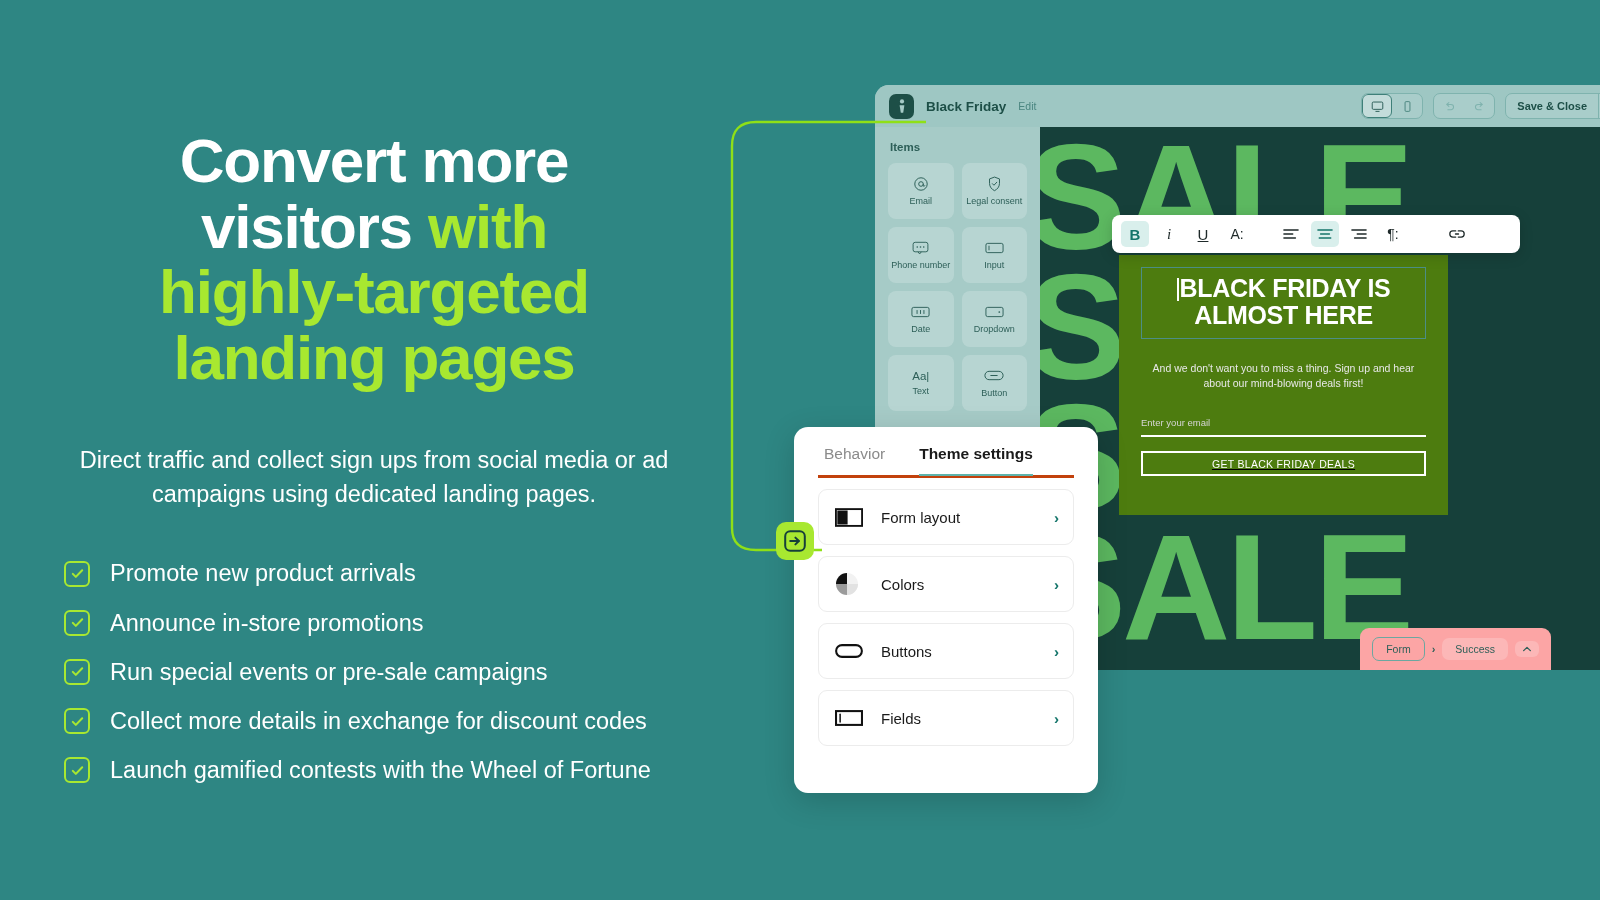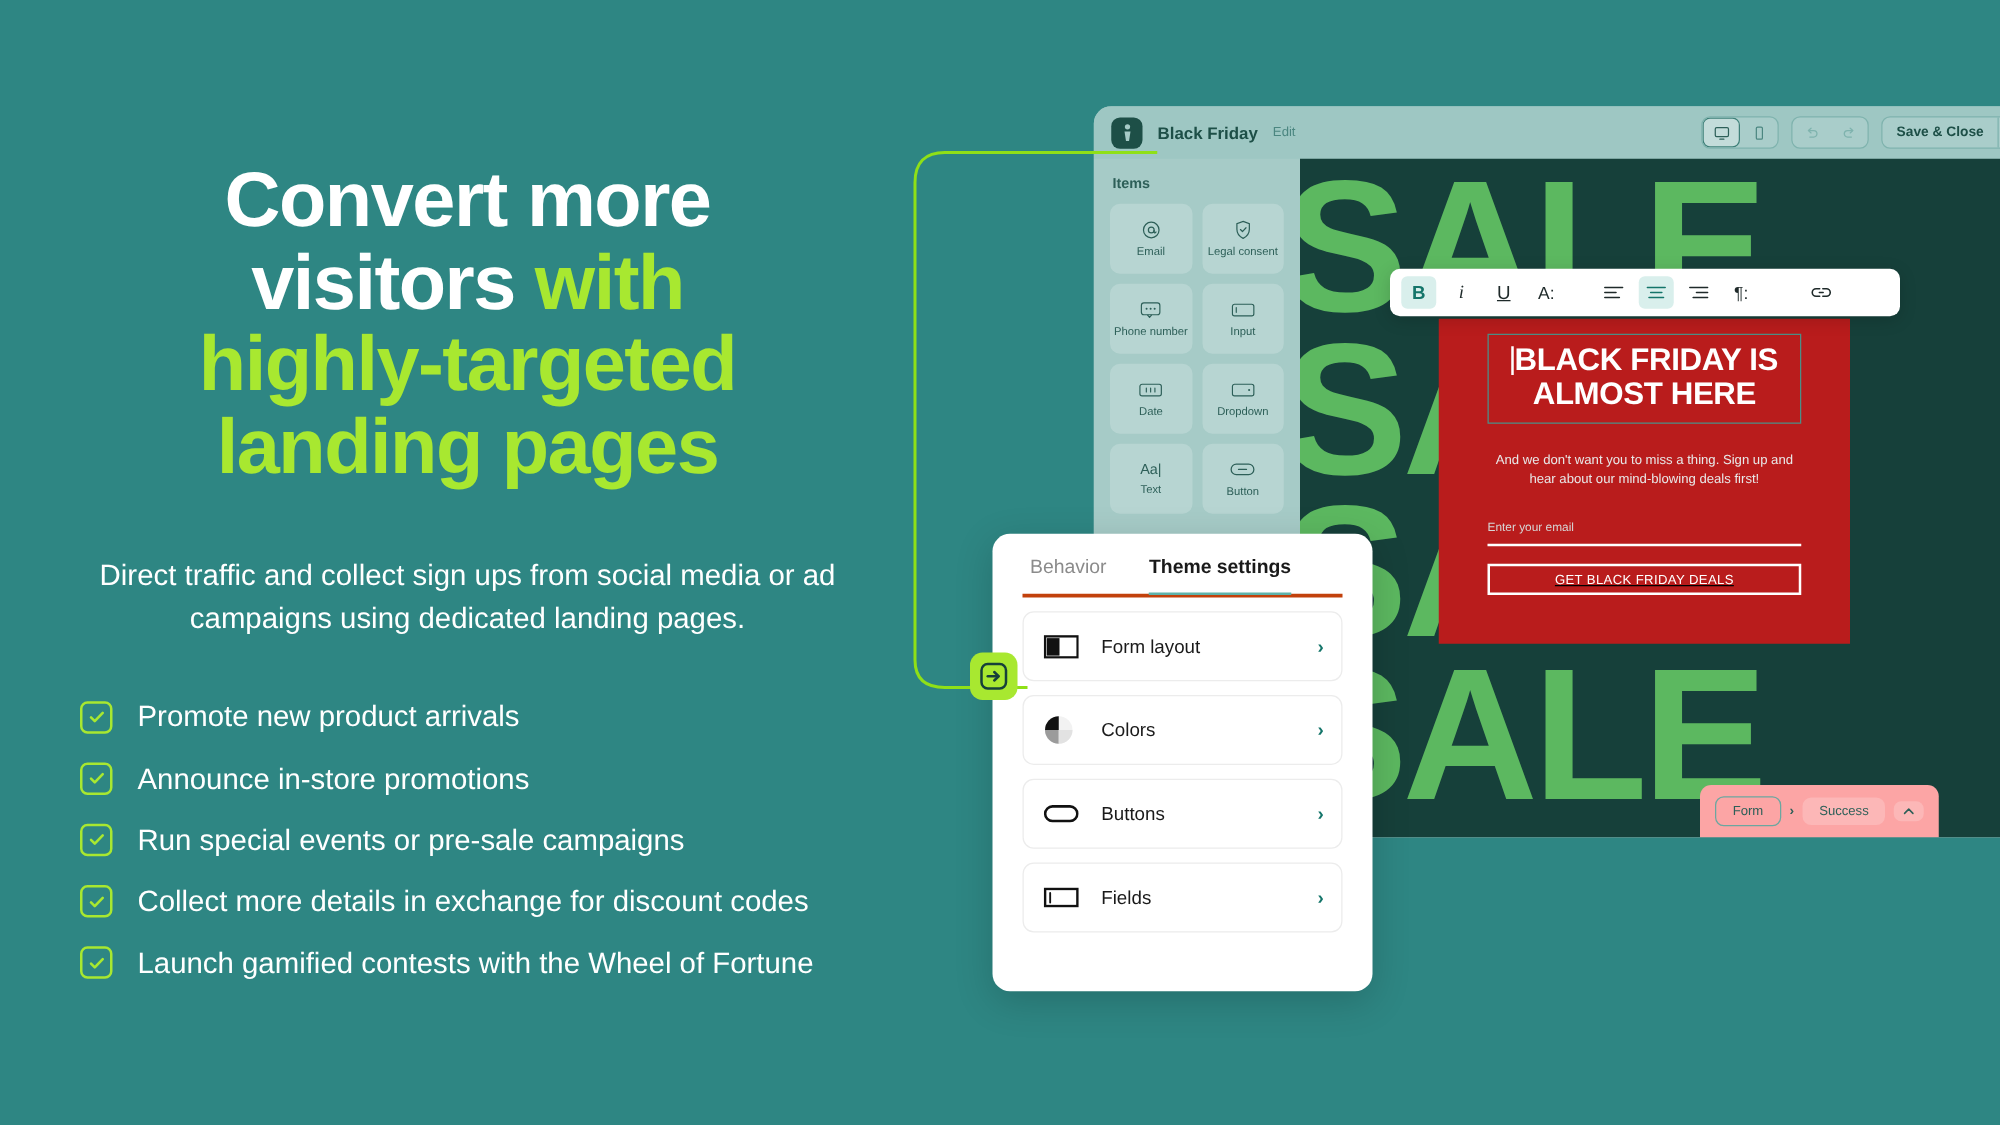--- a/index.html
+++ b/index.html
@@ -239,25 +239,25 @@
     margin-right: 6px;
     color: #1f2a2a;
   }
   .fmt-btn.active { background: #d9efec; color: #14756a; }
   .fmt-gap { width: 20px; flex: 0 0 20px; }
   .fmt-gap-lg { width: 30px; flex: 0 0 30px; }
 
   
   .popup {
     position: absolute;
-    left: 1151px; top: 255px;
+    left: 1119px; top: 255px;
     width: 329px; height: 260px;
-    background: #b91c1c;
+    background: #4d7c0f;
     z-index: 18;
-    padding: 12px 39px;
+    padding: 12px 22px;
   }
   .popup-heading-box {
     border: 1px solid #4c8e86;
     padding: 7px 6px 9px 6px;
   }
   .popup-heading {
     font-size: 25px;
     font-weight: 700;
     color: #ffffff;
     text-align: center;

